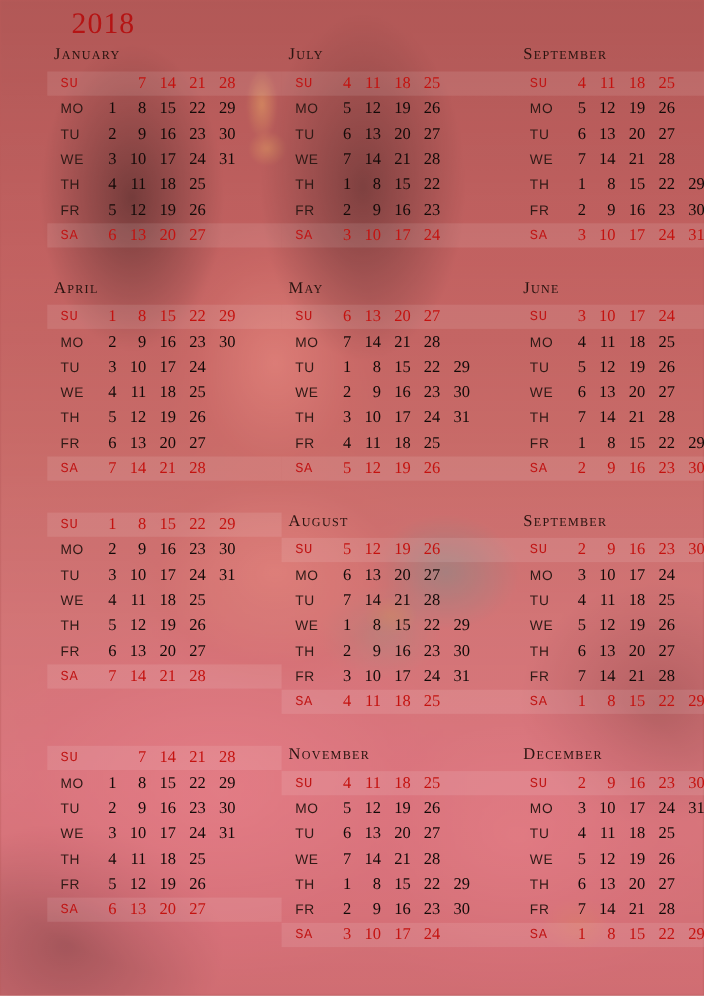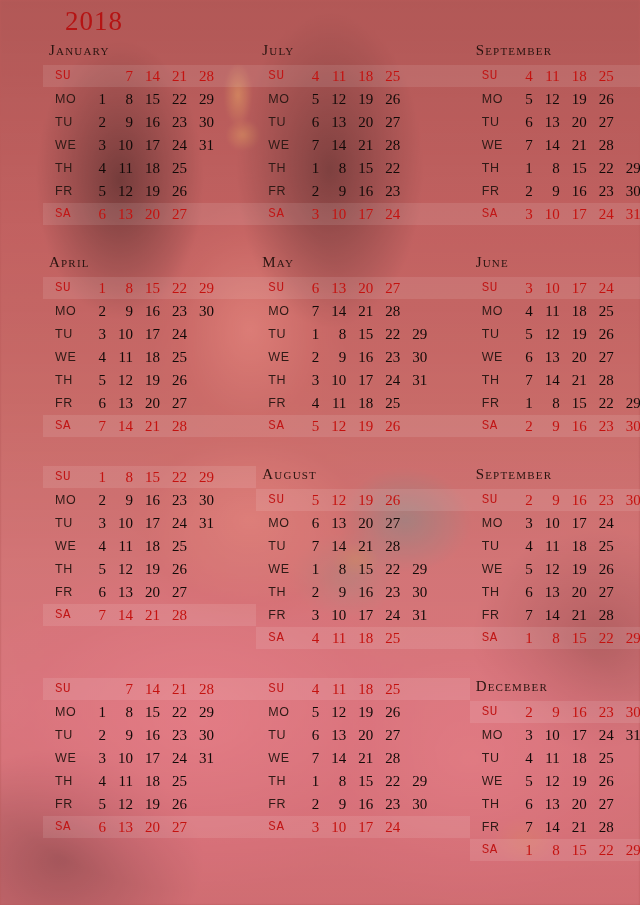--- a/index.html
+++ b/index.html
@@ -922,20 +922,21 @@
                 <div class="cell weekend">6</div>
                 <div class="cell weekend">13</div>
                 <div class="cell weekend">20</div>
                 <div class="cell weekend">27</div>
                 <div class="cell weekend empty"></div>
               </div>
             </div>
           </div>
         </div>
         <div class="month">
+          <div class="month-name">November</div>
           <div class="rows">
             <div class="row">
               <div class="band"></div>
               <div class="dow weekend">SU</div>
               <div class="cells">
                 <div class="cell weekend">4</div>
                 <div class="cell weekend">11</div>
                 <div class="cell weekend">18</div>
                 <div class="cell weekend">25</div>
                 <div class="cell weekend empty"></div>

